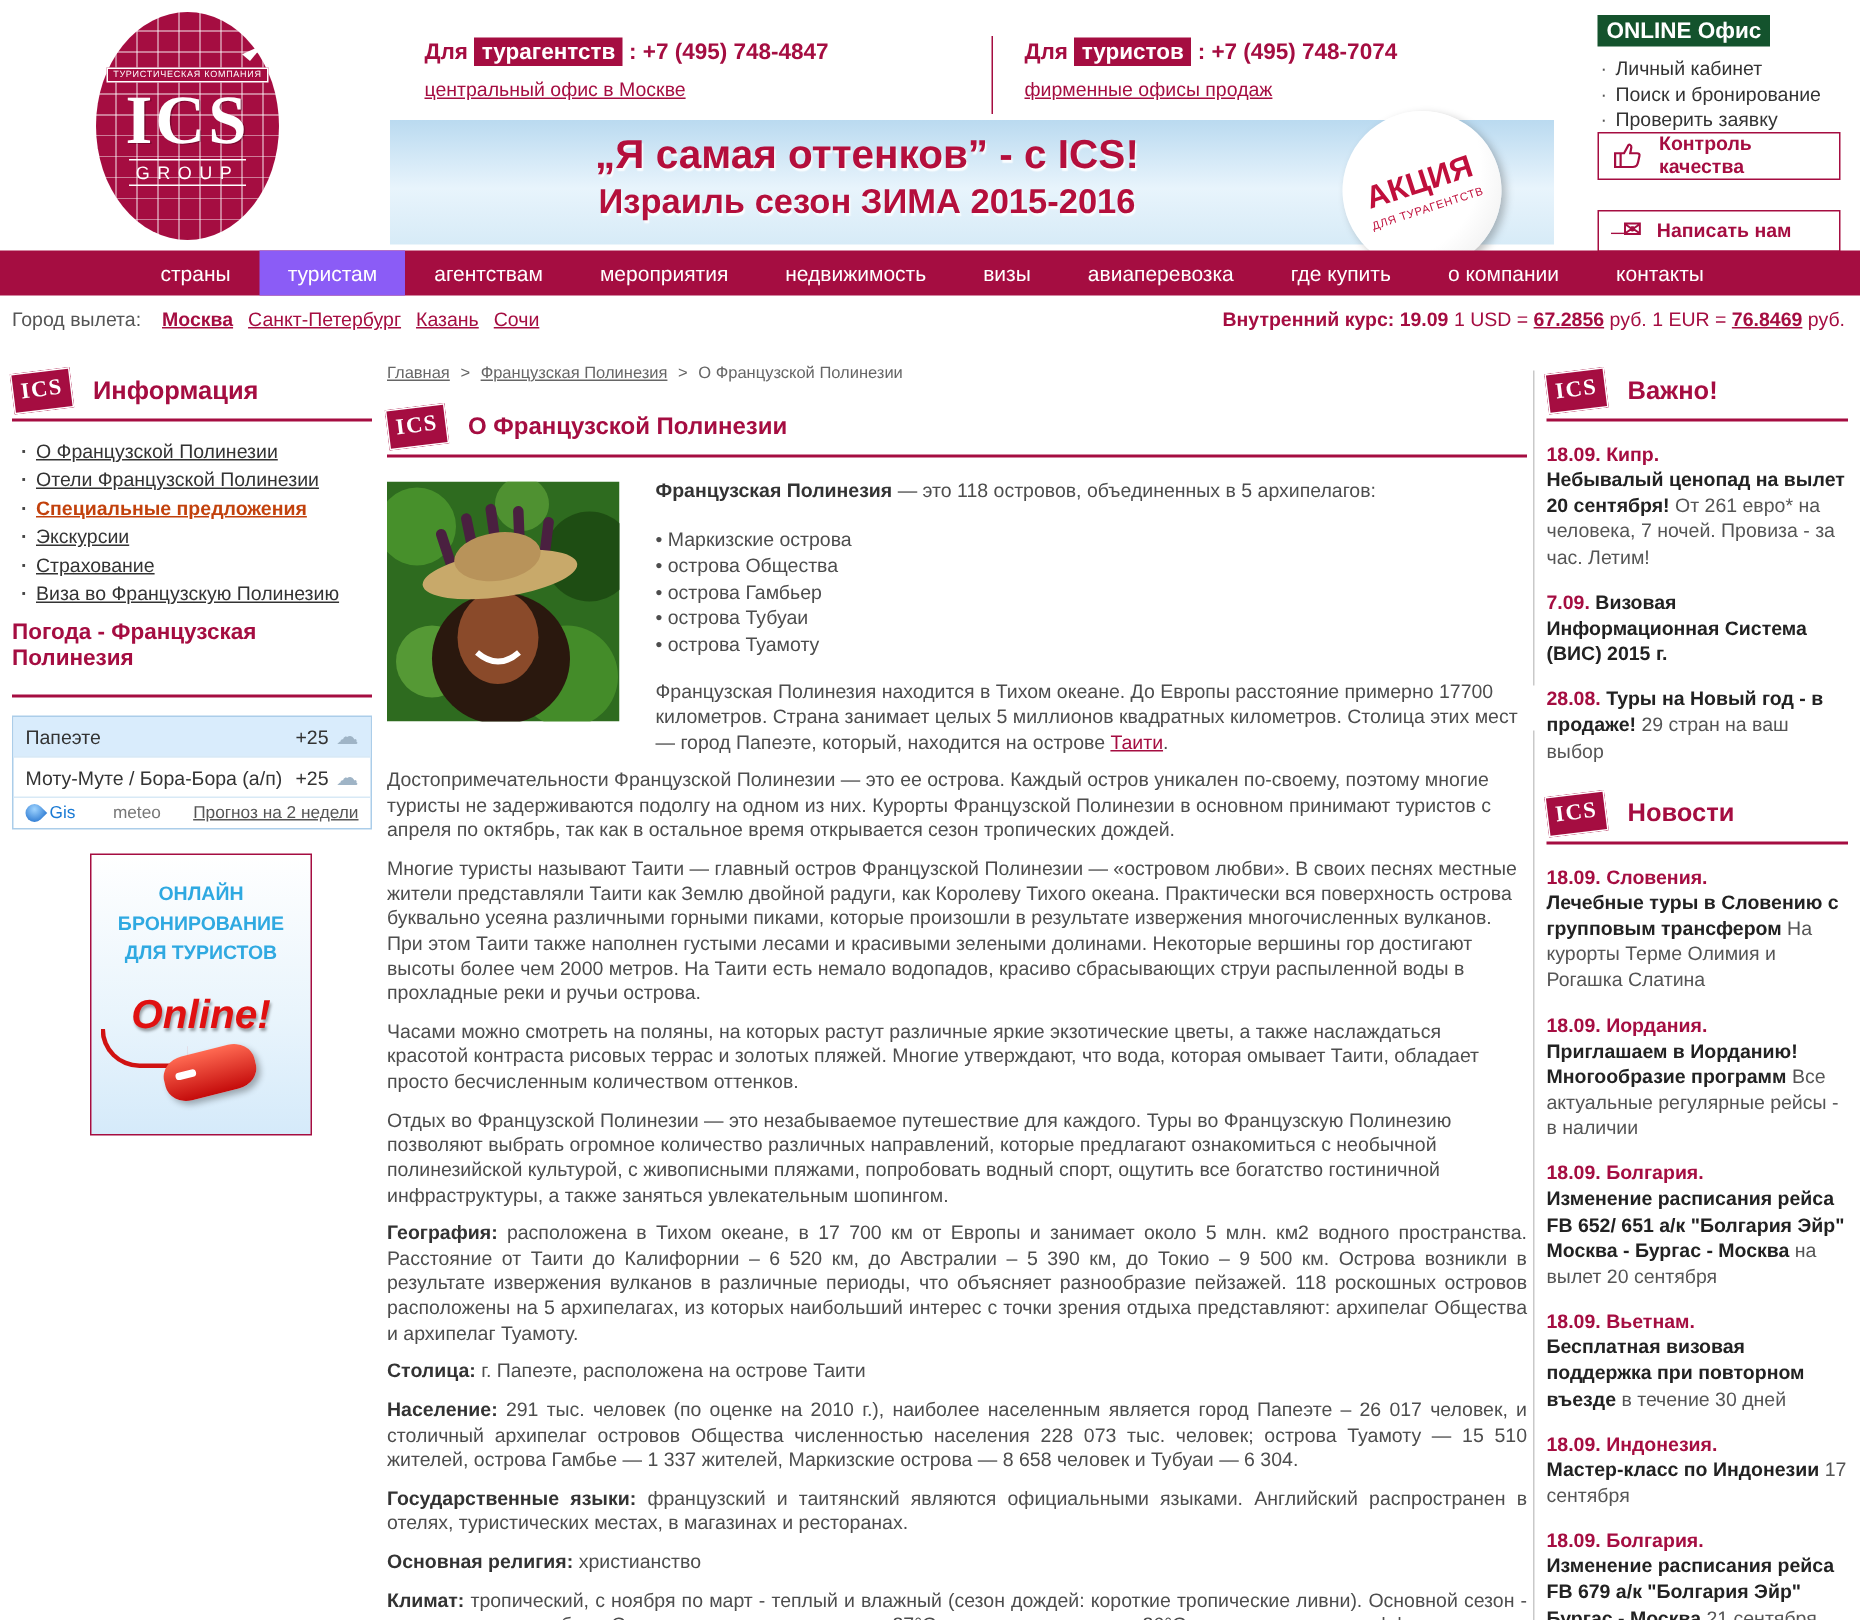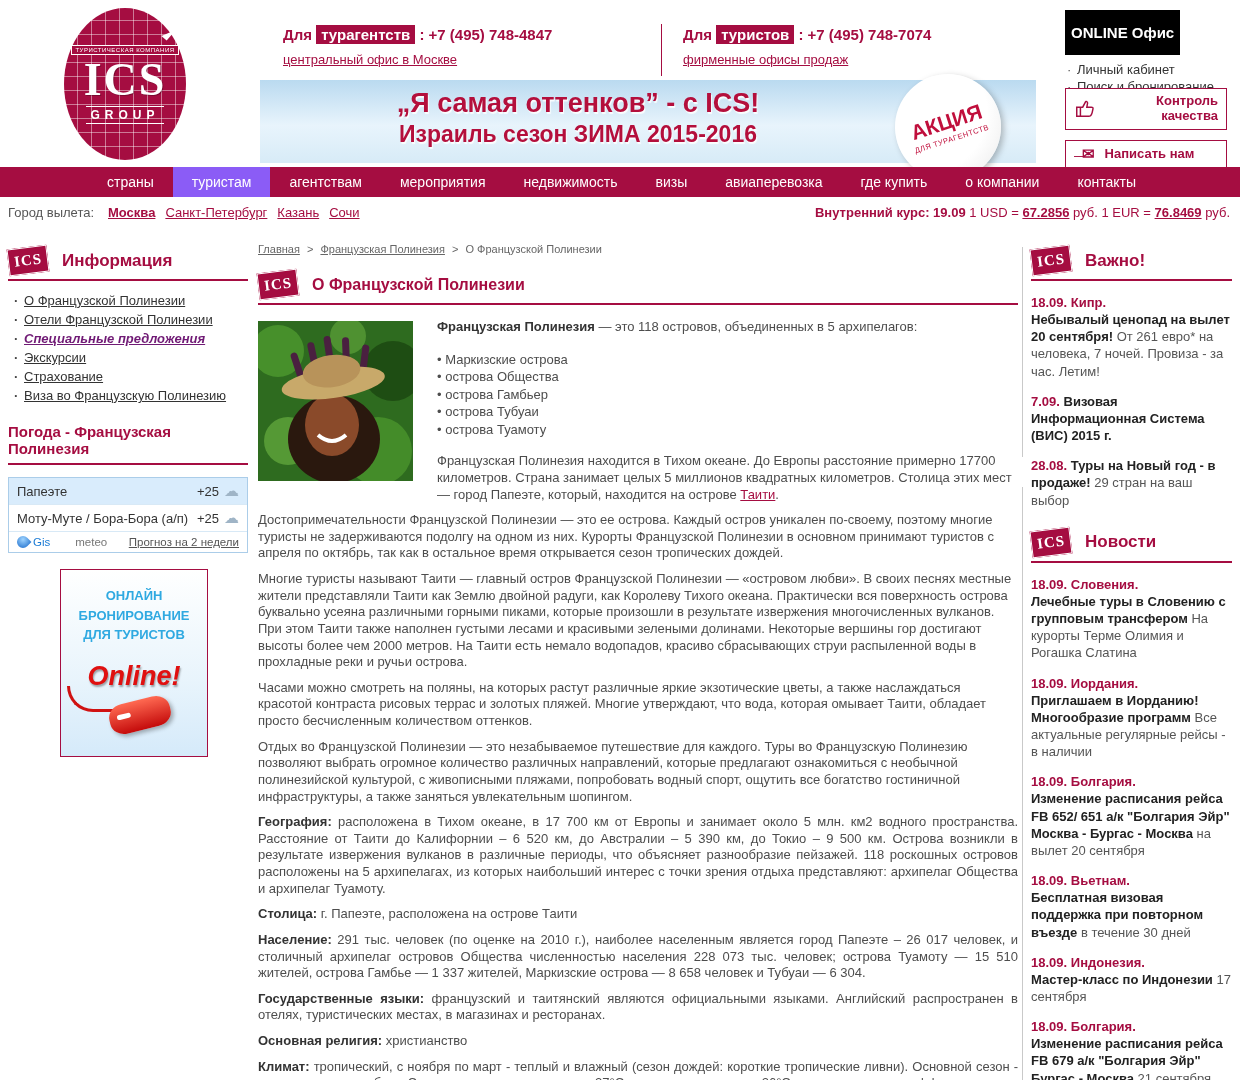--- a/index.html
+++ b/index.html
@@ -10,52 +10,52 @@
   
   .logo { position:absolute; left:64px; top:8px; width:122px; height:152px;
           background:
             repeating-linear-gradient(0deg, transparent 0 13px, rgba(255,255,255,.45) 13px 14px),
             repeating-linear-gradient(90deg, transparent 0 13px, rgba(255,255,255,.45) 13px 14px),
             #a50d41;
           border-radius:50%; display:flex; flex-direction:column; align-items:center; justify-content:center;
           color:#fff; }
   .logo .band { font-size:6px; background:#a50d41; border:1px solid #fff; padding:1px 3px; letter-spacing:.5px; margin-bottom:2px; white-space:nowrap;}
   .logo .ics  { font-family:"Liberation Serif", serif; font-weight:bold; font-size:46px; line-height:1; letter-spacing:2px; text-shadow:1px 1px 0 rgba(0,0,0,.25);}
-  .logo .grp  { font-size:12px; letter-spacing:5px; border-top:1px solid #fff; border-bottom:1px solid #fff; margin-top:3px; padding:1px 4px;font-weight:bold;}
+  .logo .grp  { font-size:12px; letter-spacing:5px; border-top:1px solid #fff; border-bottom:1px solid #fff; margin-top:3px; padding:1px 4px;}
   .logo .plane{ position:absolute; right:14px; top:18px; width:0; height:0;
                 border-left:7px solid transparent; border-bottom:14px solid #fff; transform:rotate(40deg);}
 
   .phone-block { position:absolute; top:26px; font-size:15px; color:#a50d41; font-weight:bold; }
   .phone-block .badge { background:#a50d41; color:#fff; padding:1px 5px; }
   .phone-block .sub { display:block; margin-top:9px; font-size:13px; font-weight:normal; text-decoration:underline; cursor:pointer; }
   .pb-agency { left:283px; }
   .pb-tourist { left:683px; }
   .hdr-divider { position:absolute; left:661px; top:24px; width:1px; height:52px; background:#a50d41; }
 
   .online-office { position:absolute; left:1065px; top:10px; width:165px; }
-  .online-office .oo-title { display:inline-block; background:#000000; color:#fff; font-weight:bold; font-size:15px; padding:14px 6px; }
+  .online-office .oo-title { display:inline-block; background:#14532d; color:#fff; font-weight:bold; font-size:15px; padding:2px 6px; }
   .online-office ul { list-style:none; margin:6px 0 0; padding:0; }
   .online-office li { font-size:13px; color:#333; padding:1px 0 1px 12px; position:relative; cursor:pointer; }
   .online-office li::before { content:"·"; position:absolute; left:2px; color:#555; }
 
   .banner { position:absolute; left:260px; top:80px; width:776px; height:83px;
             background:linear-gradient(180deg,#badaf0 0%,#e8f4fc 55%,#d7ebf7 100%);
             text-align:center; padding:8px 170px 0 30px; overflow:visible; }
   .banner .b1 { font-size:27px; font-weight:bold; color:#b40f3c; text-shadow:1px 2px 1px rgba(255,255,255,.9); }
   .banner .b2 { font-size:23px; font-weight:bold; color:#b40f3c; text-shadow:1px 2px 1px rgba(255,255,255,.9); margin-top:2px;}
   .akciya { position:absolute; left:635px; top:-6px; width:106px; height:106px; background:radial-gradient(circle at 35% 30%, #ffffff 60%, #e8e8e8);
             border-radius:50%; box-shadow:2px 3px 6px rgba(0,0,0,.25); transform:rotate(-18deg);
             display:flex; flex-direction:column; align-items:center; justify-content:center; }
   .akciya .a1 { color:#c00f3c; font-size:21px; font-weight:bold; }
   .akciya .a2 { color:#c00f3c; font-size:7.5px; letter-spacing:.5px; margin-top:1px; }
 
   .side-btn { position:absolute; left:1065px; width:162px; border:1px solid #a50d41; background:#fff;
               display:flex; align-items:center; gap:10px; padding:4px 8px; cursor:pointer;
               color:#a50d41; font-weight:bold; font-size:13px; line-height:1.15; }
-  .btn-quality { top:88px; height:42px;text-align:right; }
+  .btn-quality { top:88px; height:32px; }
   .btn-write   { top:140px; height:28px; }
   .side-btn svg { flex:0 0 auto; }
   .mail-glyph { font-size:15px; color:#a50d41; }
   .mail-lines { letter-spacing:-1px; font-size:9px; color:#a50d41; }
 
   
   .nav { position:absolute; left:0; top:167px; width:1240px; height:30px; background:#a50d41; }
   .nav ul { list-style:none; margin:0; padding:0 0 0 88px; display:flex; }
   .nav li { color:#fff; font-size:14px; line-height:30px; padding:0 19px; cursor:pointer; white-space:nowrap; }
   .nav li.active { background:#8b5cf6; }
@@ -83,24 +83,24 @@
            box-shadow:inset 0 0 0 1px #fff, inset 0 0 0 2px #a50d41; flex:0 0 auto; }
 
   .sec-head { display:flex; align-items:center; gap:14px; border-bottom:2px solid #a50d41; padding-bottom:5px; }
   .sec-head .t { color:#a50d41; font-weight:bold; font-size:17px; }
 
   
   .info-links { list-style:none; margin:10px 0 0; padding:0; }
   .info-links li { position:relative; padding:2px 0 2px 16px; font-size:13px; }
   .info-links li::before { content:"·"; position:absolute; left:6px; color:#444; font-weight:bold; }
   .info-links li span { color:#333; text-decoration:underline; cursor:pointer; }
-  .info-links li.special span { color:#701a75; font-weight:bold;font-style:italic; }
+  .info-links li.special span { color:#c2410c; font-weight:bold; }
 
   .weather-title { color:#a50d41; font-weight:bold; font-size:15px; border-bottom:2px solid #a50d41;
-                   padding-bottom:6px; margin-top:18px; }
+                   padding-bottom:16px; margin-top:8px; }
   .weather { border:1px solid #abcdе9; border:1px solid #abcde9; margin-top:12px; font-size:13px; }
   .weather .wrow { display:flex; justify-content:space-between; align-items:center; padding:4px 8px; border-bottom:1px solid #d8e9f6; }
   .weather .wrow.active { background:#d9ecfc; }
   .weather .city { color:#333; cursor:pointer; }
   .weather .wr { display:flex; align-items:center; gap:5px; color:#333; }
   .cloud { color:#9fb4c6; font-size:15px; }
   .wfoot { display:flex; justify-content:space-between; align-items:center; padding:4px 8px; font-size:11.5px; }
   .gis { display:flex; align-items:center; gap:4px; cursor:pointer; }
   .drop { width:12px; height:12px; border-radius:50% 0 50% 50%; transform:rotate(45deg);
           background:radial-gradient(circle at 35% 35%, #9fd4ff, #1668c9); }

